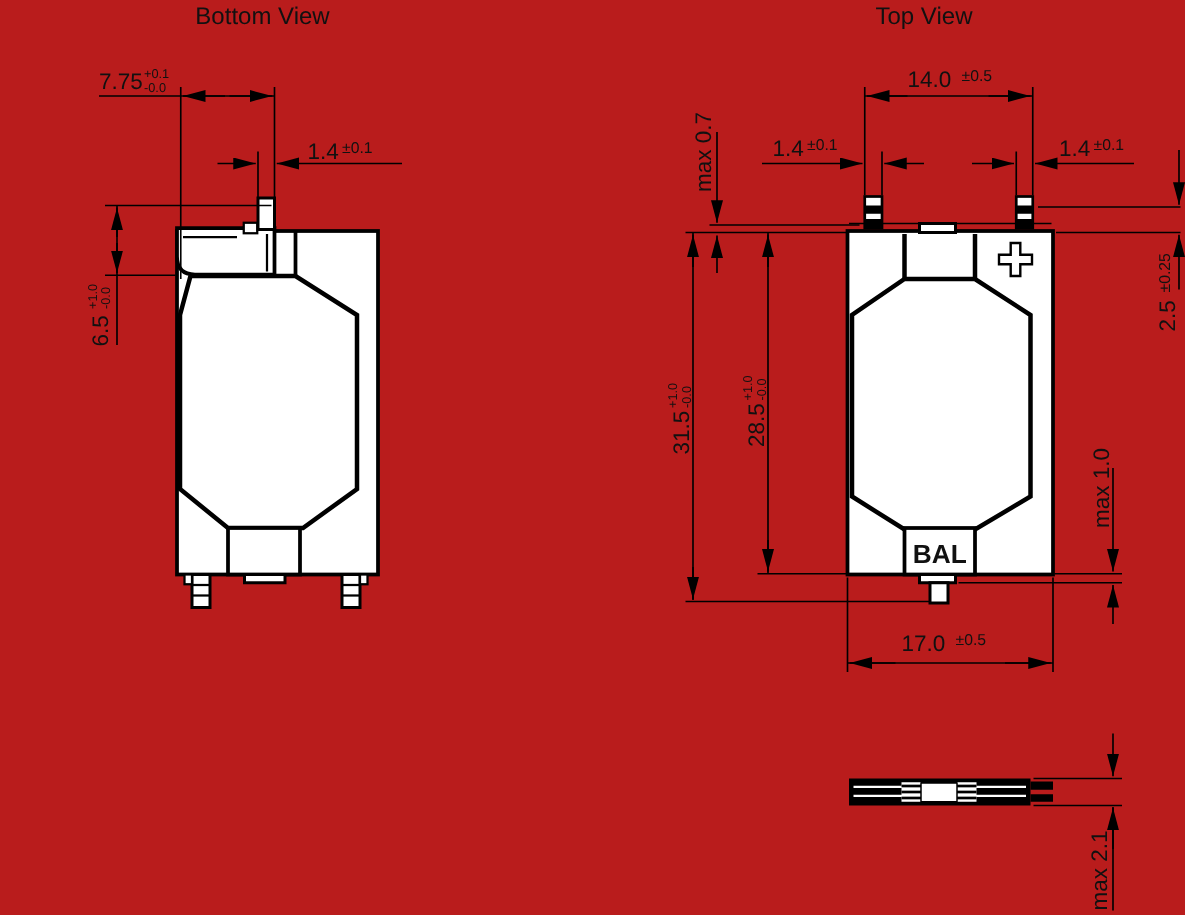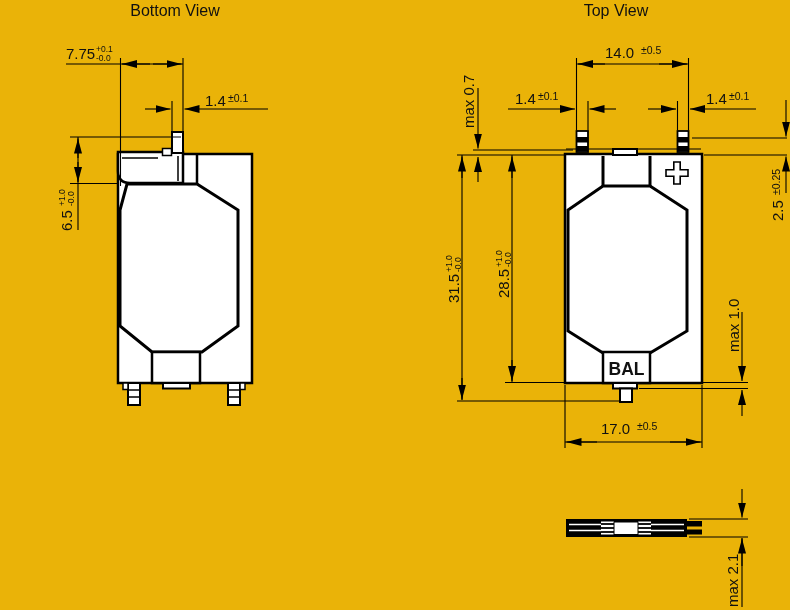--- a/index.html
+++ b/index.html
@@ -1,16 +1,16 @@
 <!DOCTYPE html>
 <html><head>
 <meta charset="utf-8">
 <style>
   html,body{margin:0;padding:0;background:#fff;}
-  .wrap{width:790px;height:610px;position:relative;background:#eab308;overflow:hidden;}
+  .wrap{width:790px;height:610px;position:relative;background:#b91c1c;overflow:hidden;}
   svg{display:block;}
   text{font-family:"Liberation Sans","DejaVu Sans",sans-serif;fill:#111;}
   .title{font-size:16px;letter-spacing:0px;}
   .dimv{font-size:15px;}
   .tol{font-size:8.5px;}
   .pm{font-size:10.5px;}
   .bal{font-size:17.5px;font-weight:700;}
   .ln{stroke:#000;fill:none;stroke-linejoin:miter;}
   .w3{stroke-width:3;}
   .w25{stroke-width:2.5;}

